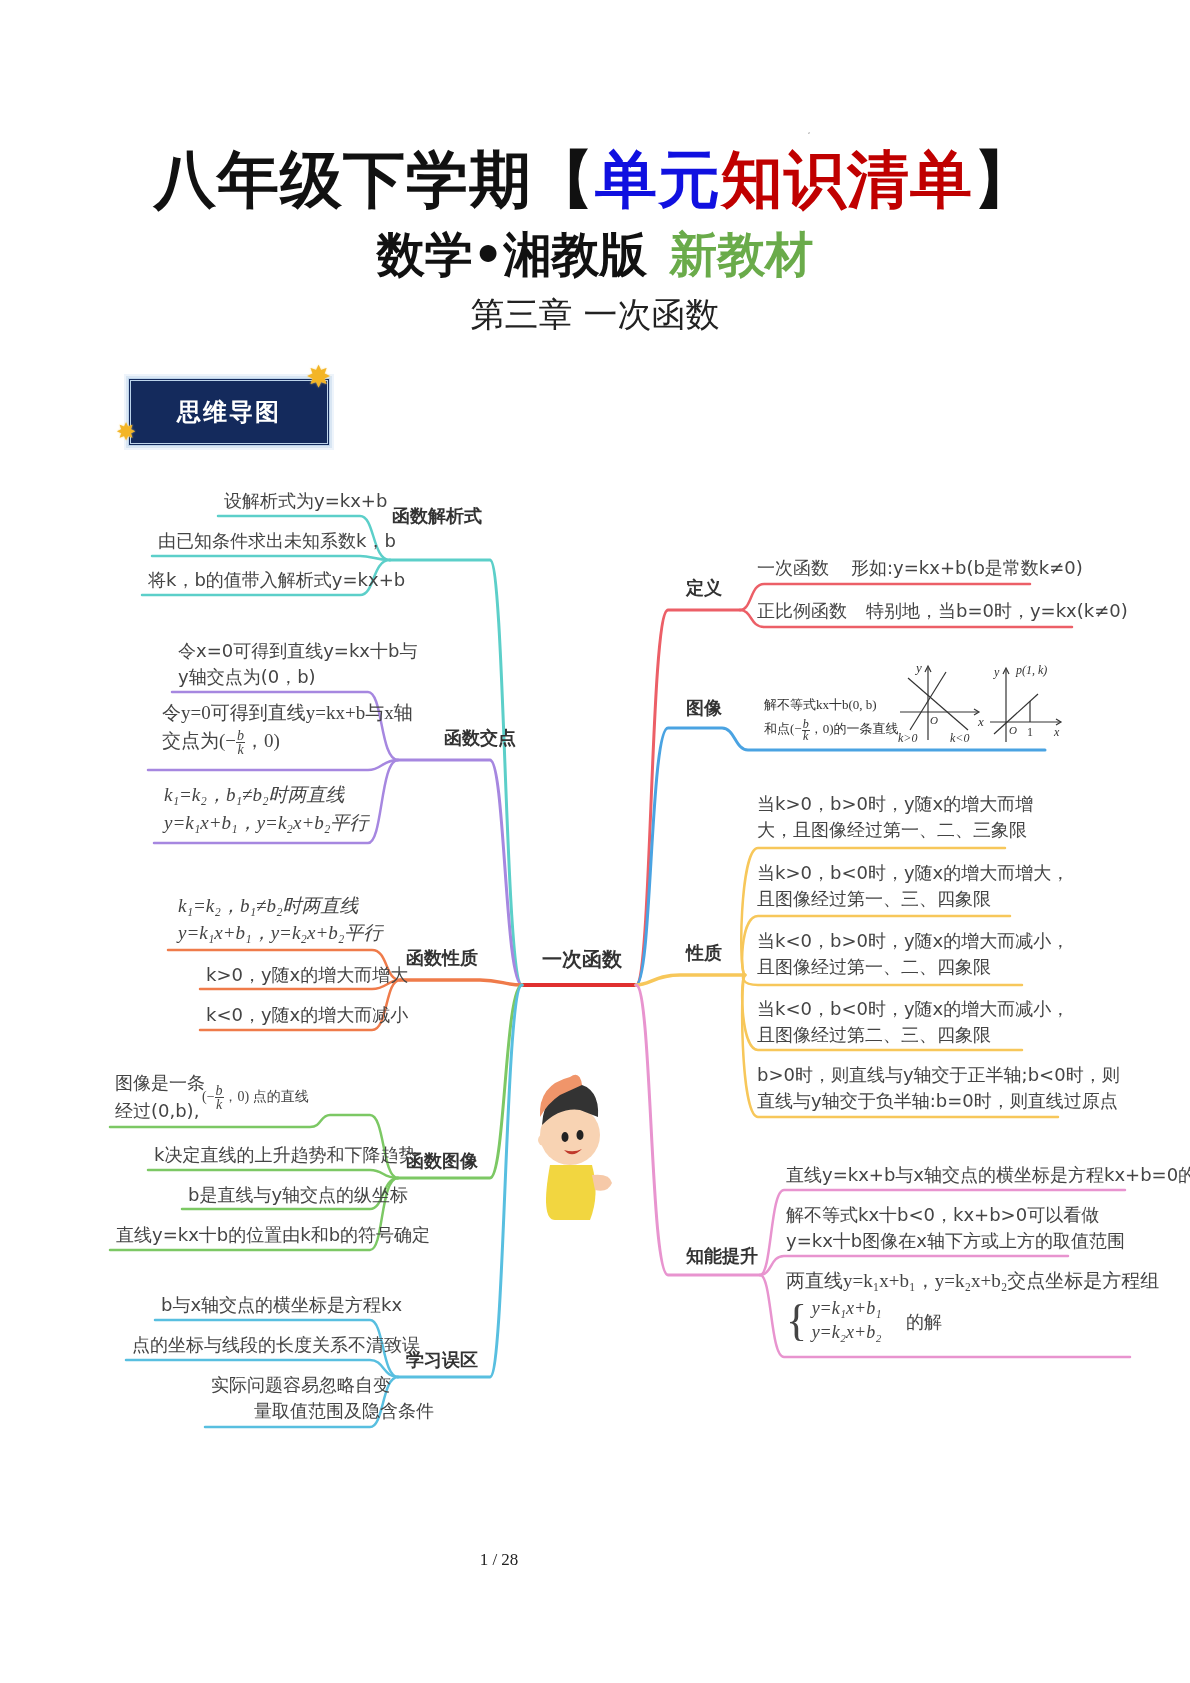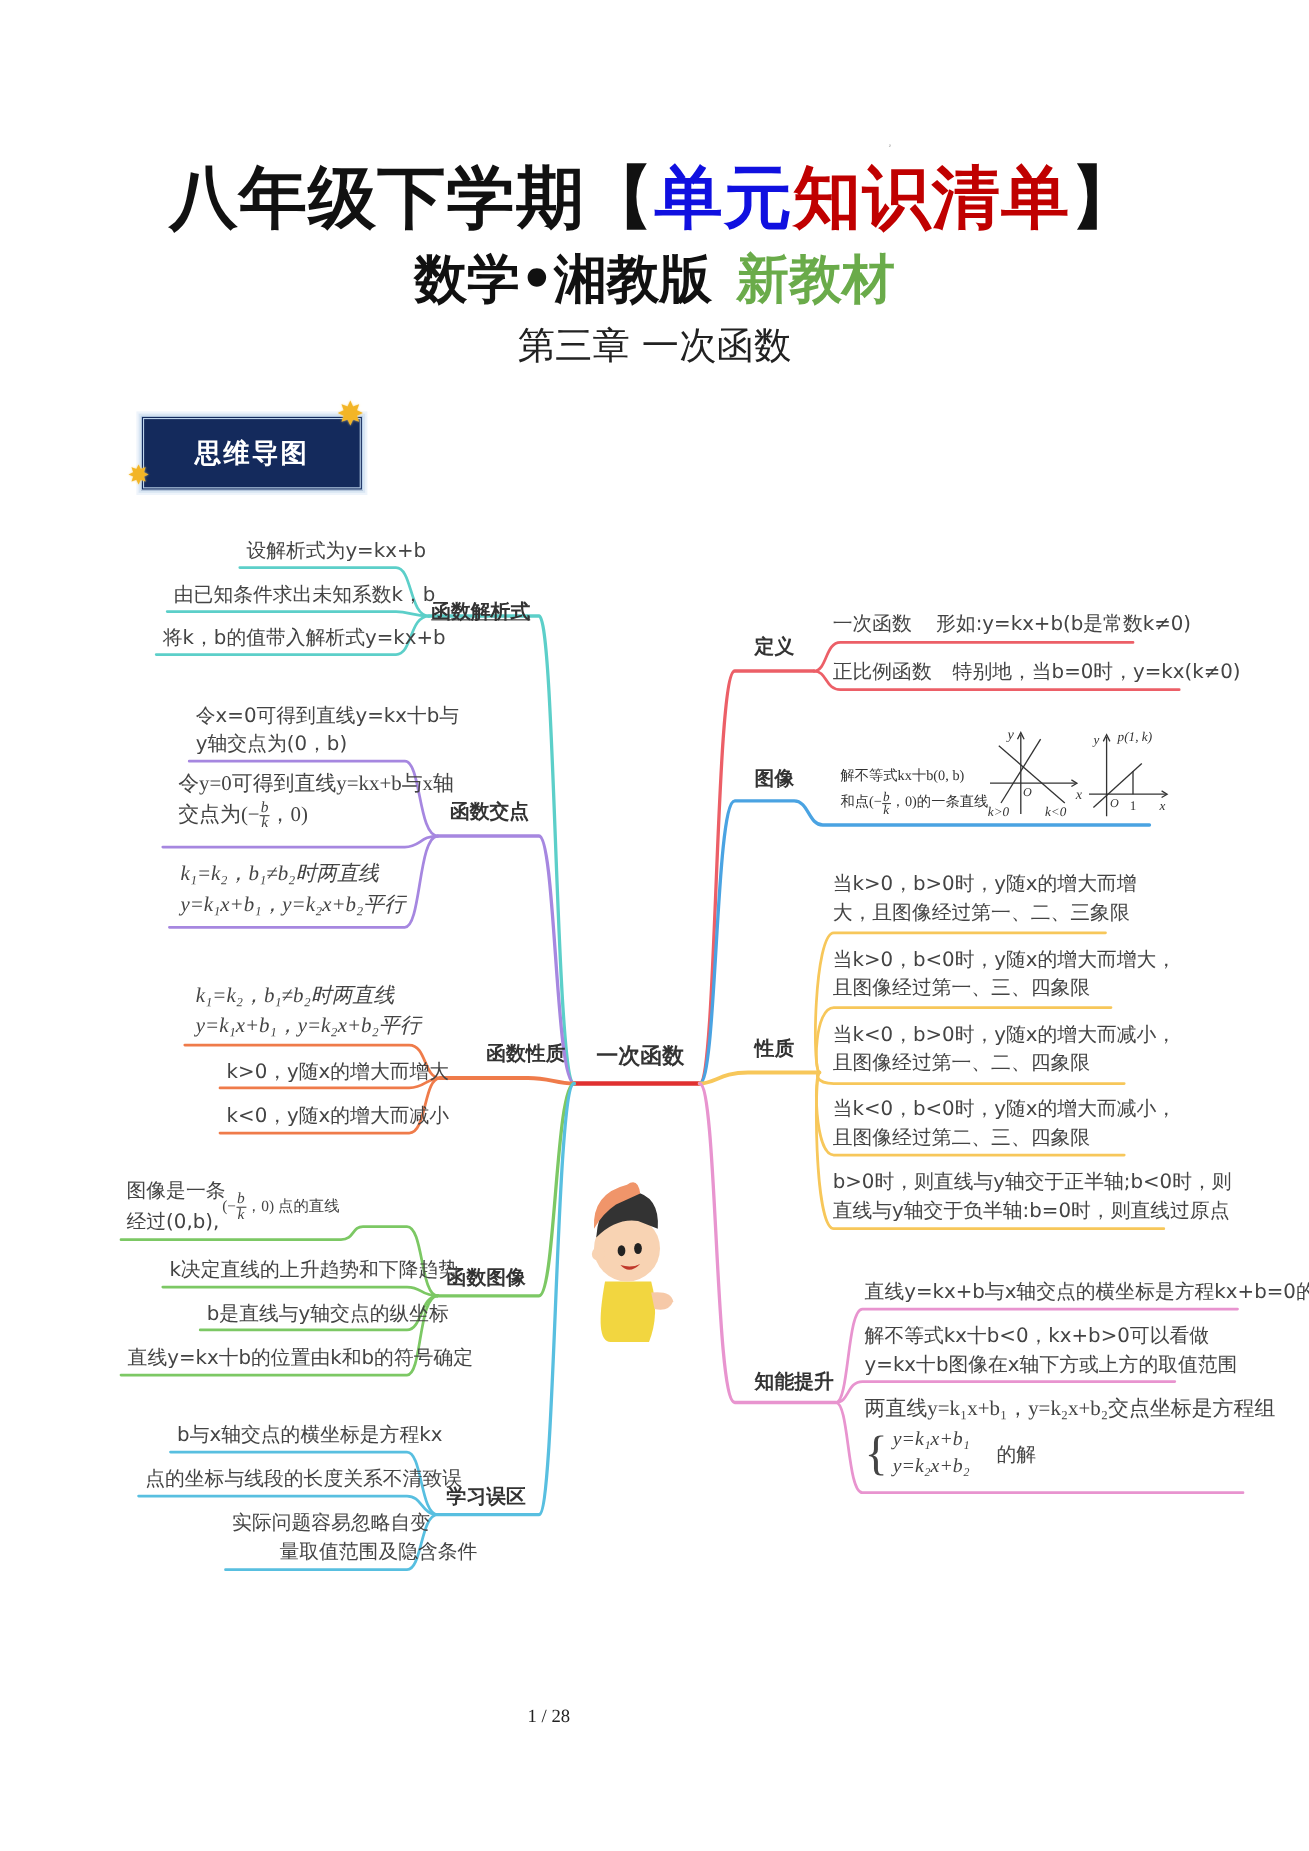--- a/index.html
+++ b/index.html
@@ -106,36 +106,36 @@
   <path d="M72 120 Q90 118 92 128 Q88 138 75 135 Z" fill="#f6c9a8"></path>
   <circle cx="50" cy="80" r="30" fill="#f8d3b3"></circle>
   <path d="M22 70 Q25 30 55 28 Q80 32 78 62 L60 55 Q40 52 22 70 Z" fill="#333"></path>
   <path d="M20 62 Q18 30 50 22 Q60 15 62 30 L40 40 Q28 48 20 62 Z" fill="#f0956a"></path>
   <ellipse cx="45" cy="82" rx="3.5" ry="5" fill="#222"></ellipse>
   <ellipse cx="60" cy="80" rx="3.5" ry="5" fill="#222"></ellipse>
   <path d="M44 95 Q52 104 62 94 Q54 98 44 95 Z" fill="#c0392b"></path>
   <circle cx="24" cy="85" r="6" fill="#f8d3b3"></circle>
 </svg>
 
-<div class="node" style="left:392px;top:544px;text-decoration:underline;">函数解析式</div>
+<div class="node" style="left:392px;top:504px;">函数解析式</div>
 <div class="t" style="left:224px;top:488px;">设解析式为y=kx+b</div>
 <div class="t" style="left:158px;top:528px;">由已知条件求出未知系数k，b</div>
 <div class="t" style="left:148px;top:567px;">将k，b的值带入解析式y=kx+b</div>
 
-<div class="node" style="left:385px;top:726px;padding-left:24px;">函数交点</div>
+<div class="node" style="left:420px;top:726px;padding-left:24px;">函数交点</div>
 <div class="t" style="left:178px;top:638px;">令x=0可得到直线y=kx十b与</div>
 <div class="t" style="left:178px;top:664px;">y轴交点为(0，b)</div>
 <div class="t serif" style="left:162px;top:700px;">令y=0可得到直线y=kx+b与x轴</div>
 <div class="t serif" style="left:162px;top:728px;">
   <span>交点为(−</span><span class="frac"><span class="num">b</span><span>k</span></span><span>，0)</span>
 </div>
 <div class="t serif ital" style="left:164px;top:782px;">k₁=k₂，b₁≠b₂时两直线</div>
 <div class="t serif ital" style="left:164px;top:810px;">y=k₁x+b₁，y=k₂x+b₂平行</div>
 
-<div class="node" style="left:406px;top:946px;margin-left:36px;">函数性质</div>
+<div class="node" style="left:406px;top:946px;">函数性质</div>
 <div class="t serif ital" style="left:178px;top:893px;">k₁=k₂，b₁≠b₂时两直线</div>
 <div class="t serif ital" style="left:178px;top:920px;">y=k₁x+b₁，y=k₂x+b₂平行</div>
 <div class="t" style="left:206px;top:962px;">k&gt;0，y随x的增大而增大</div>
 <div class="t" style="left:206px;top:1002px;">k&lt;0，y随x的增大而减小</div>
 
 <div class="node" style="left:406px;top:1149px;">函数图像</div>
 <div class="t" style="left:115px;top:1070px;">图像是一条</div>
 <div class="t" style="left:115px;top:1098px;">经过(0,b),</div>
 <div class="t serif sm" style="left:202px;top:1084px;font-size:14px;">
   <span>(−</span><span class="frac"><span class="num">b</span><span>k</span></span><span>，0) 点的直线</span>

